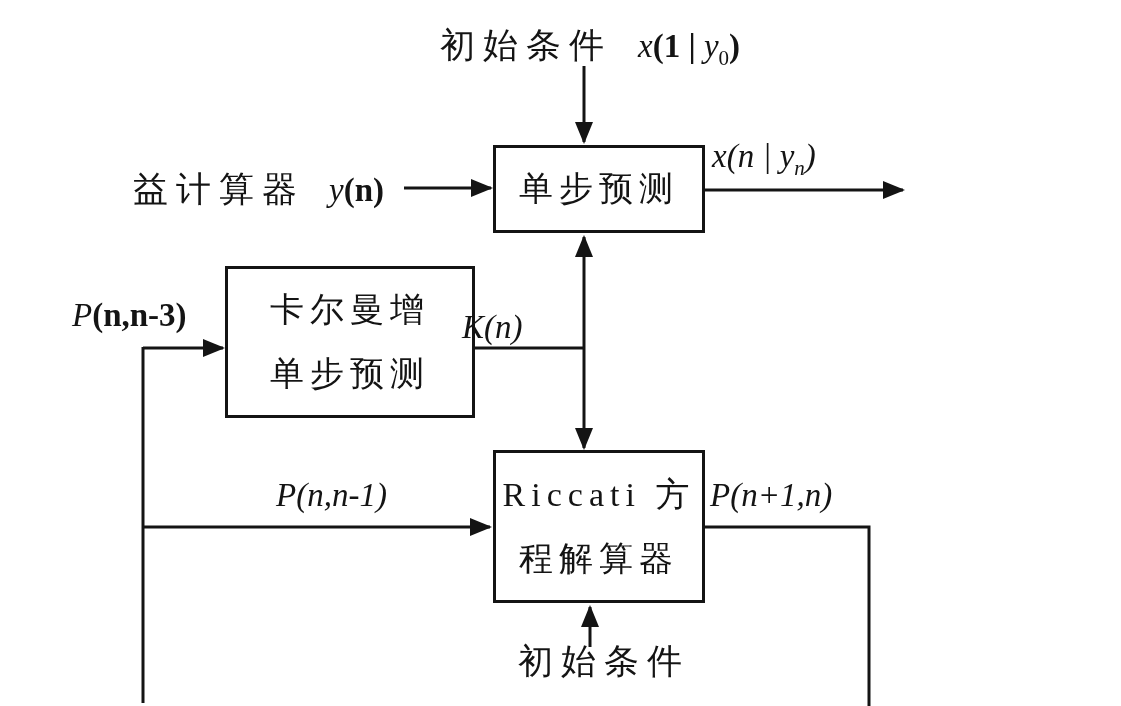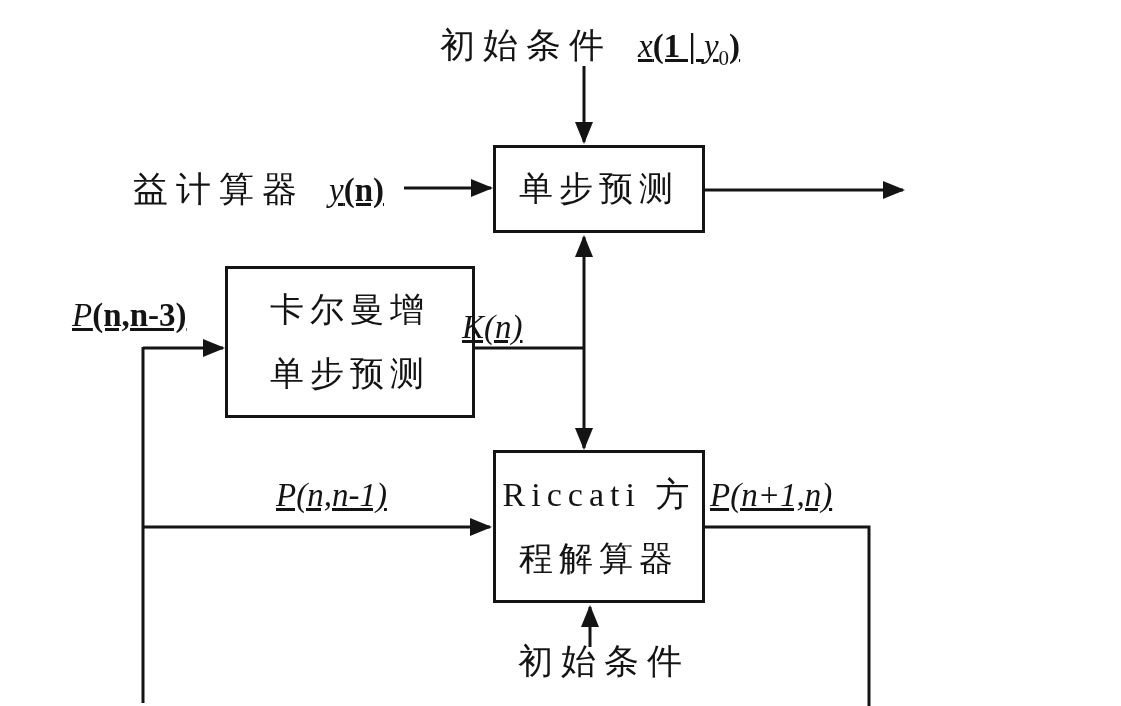--- a/index.html
+++ b/index.html
@@ -54,21 +54,20 @@
     align-items: baseline;
   }
   .cn {
     font-size: 35px;
     letter-spacing: 8px;
     font-style: normal;
   }
   .math {
     font-size: 33px;
     font-style: italic;
-    text-decoration: underline;
   }
   .math .rm {
     font-style: normal;
     font-weight: bold;
   }
   .math sub {
     font-size: 21px;
     font-style: italic;
     vertical-align: baseline;
     position: relative;
@@ -121,20 +120,23 @@
   <div class="lbl" style="left:440px; top:22px;">
     <span class="cn">初始条件</span>
     <span class="math gap-md"><span>x</span><span class="rm">(1 | </span><span>y</span><sub class="rm-sub">0</sub><span class="rm">)</span></span>
   </div>
 
   <div class="lbl" style="left:133px; top:166px;">
     <span class="cn">益计算器</span>
     <span class="math gap-sm"><span>y</span><span class="rm">(n)</span></span>
   </div>
 
+  <div class="lbl" style="left:712px; top:138px;">
+    <span class="math"><span>x(n | y</span><sub>n</sub><span>)</span></span>
+  </div>
 
   <div class="lbl" style="left:72px; top:297px;">
     <span class="math"><span>P</span><span class="rm">(n,n-3)</span></span>
   </div>
 
   <div class="lbl" style="left:462px; top:301px;margin-top:8px;">
     <span class="math">K(n)</span>
   </div>
 
   <div class="lbl" style="left:276px; top:477px;">

